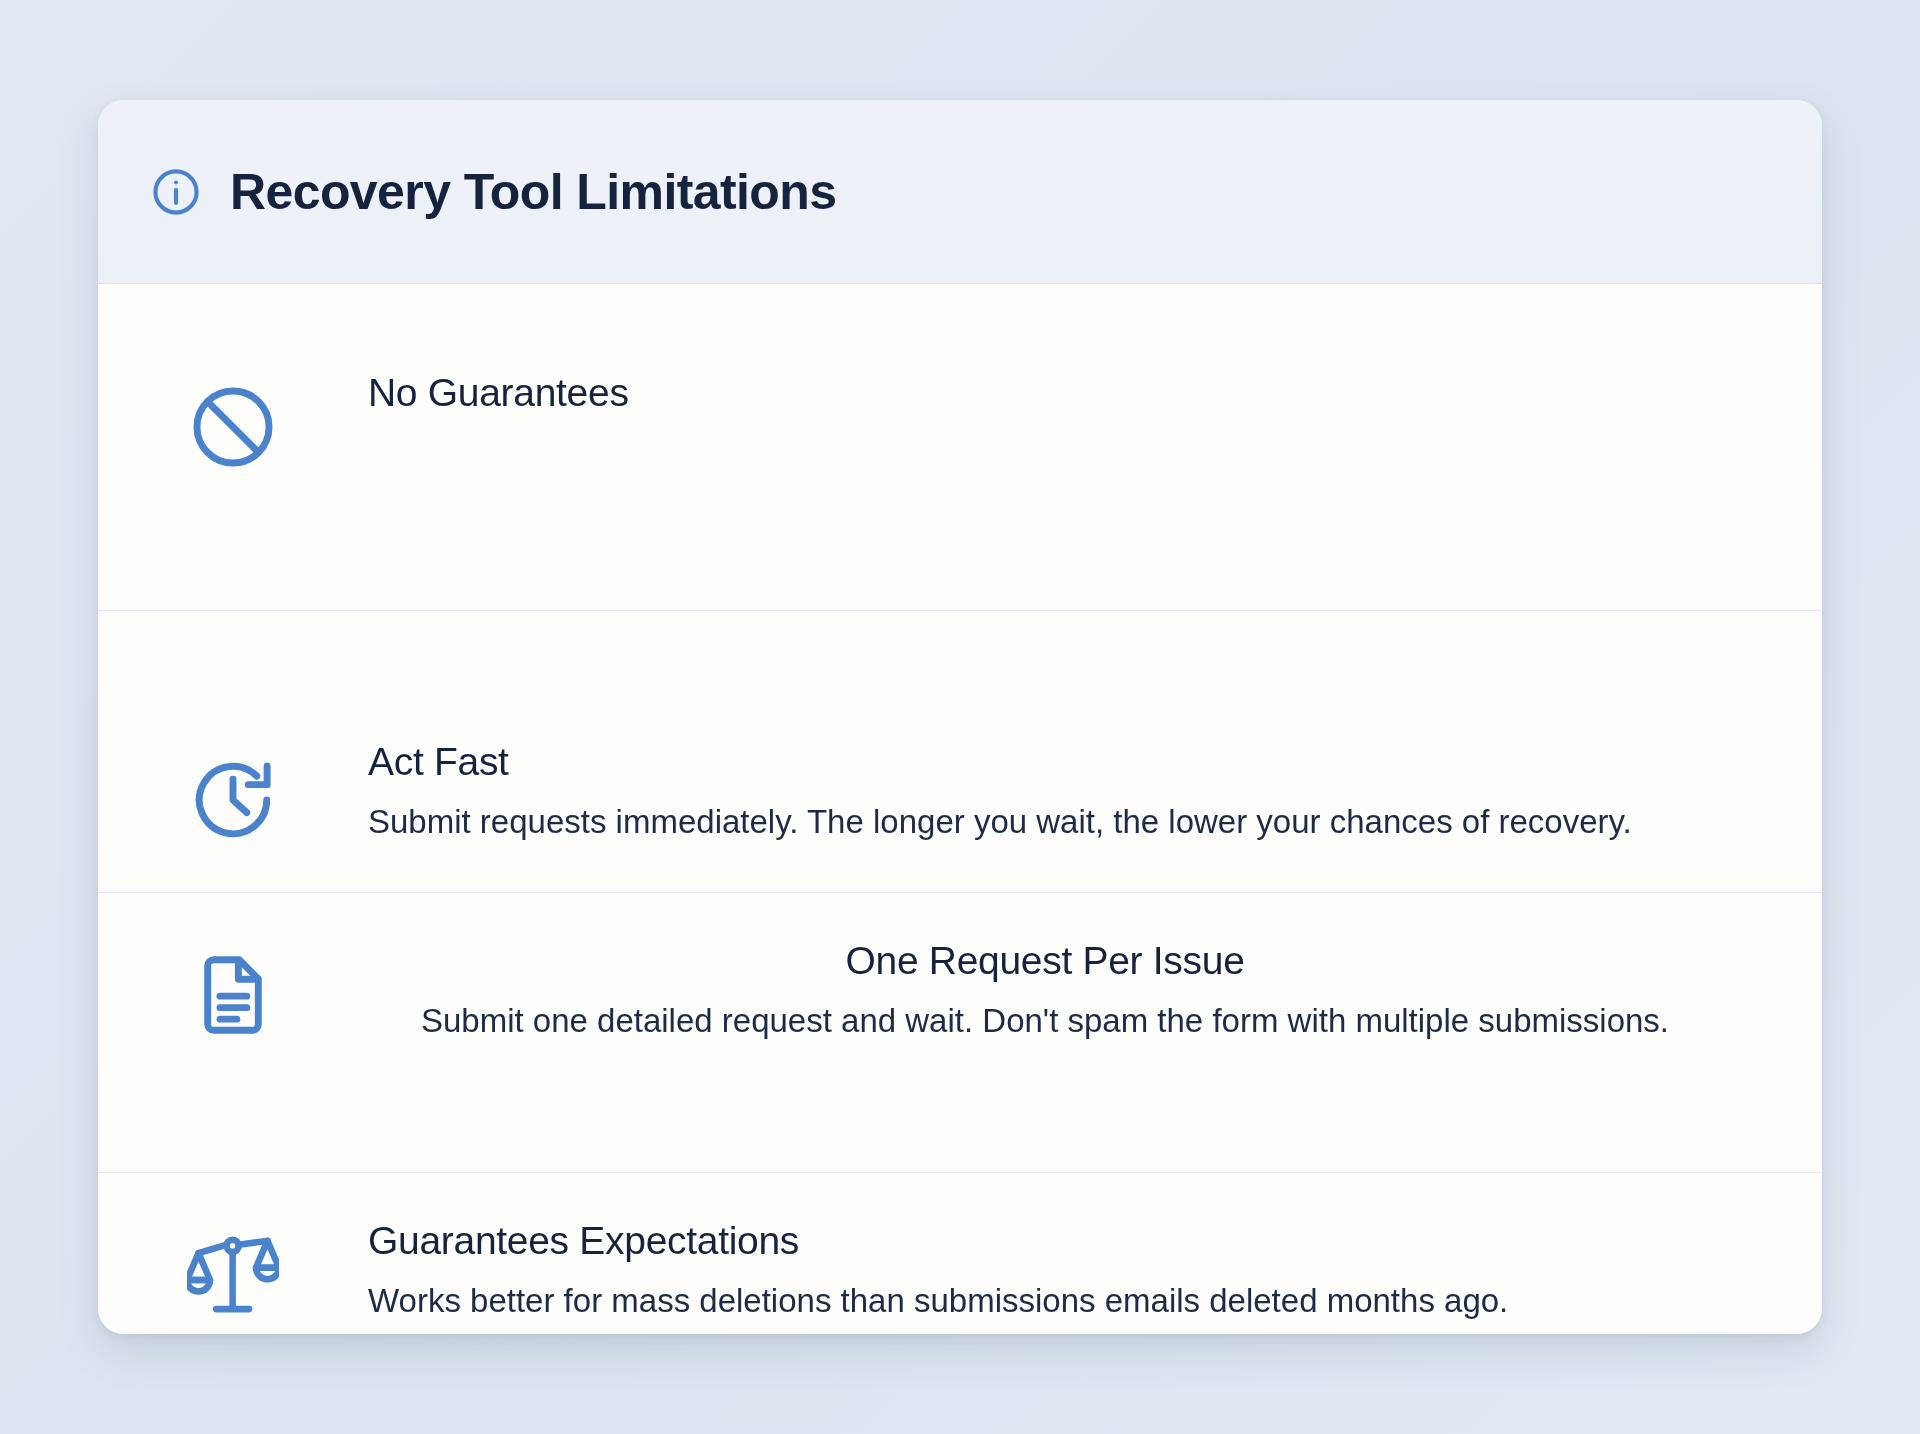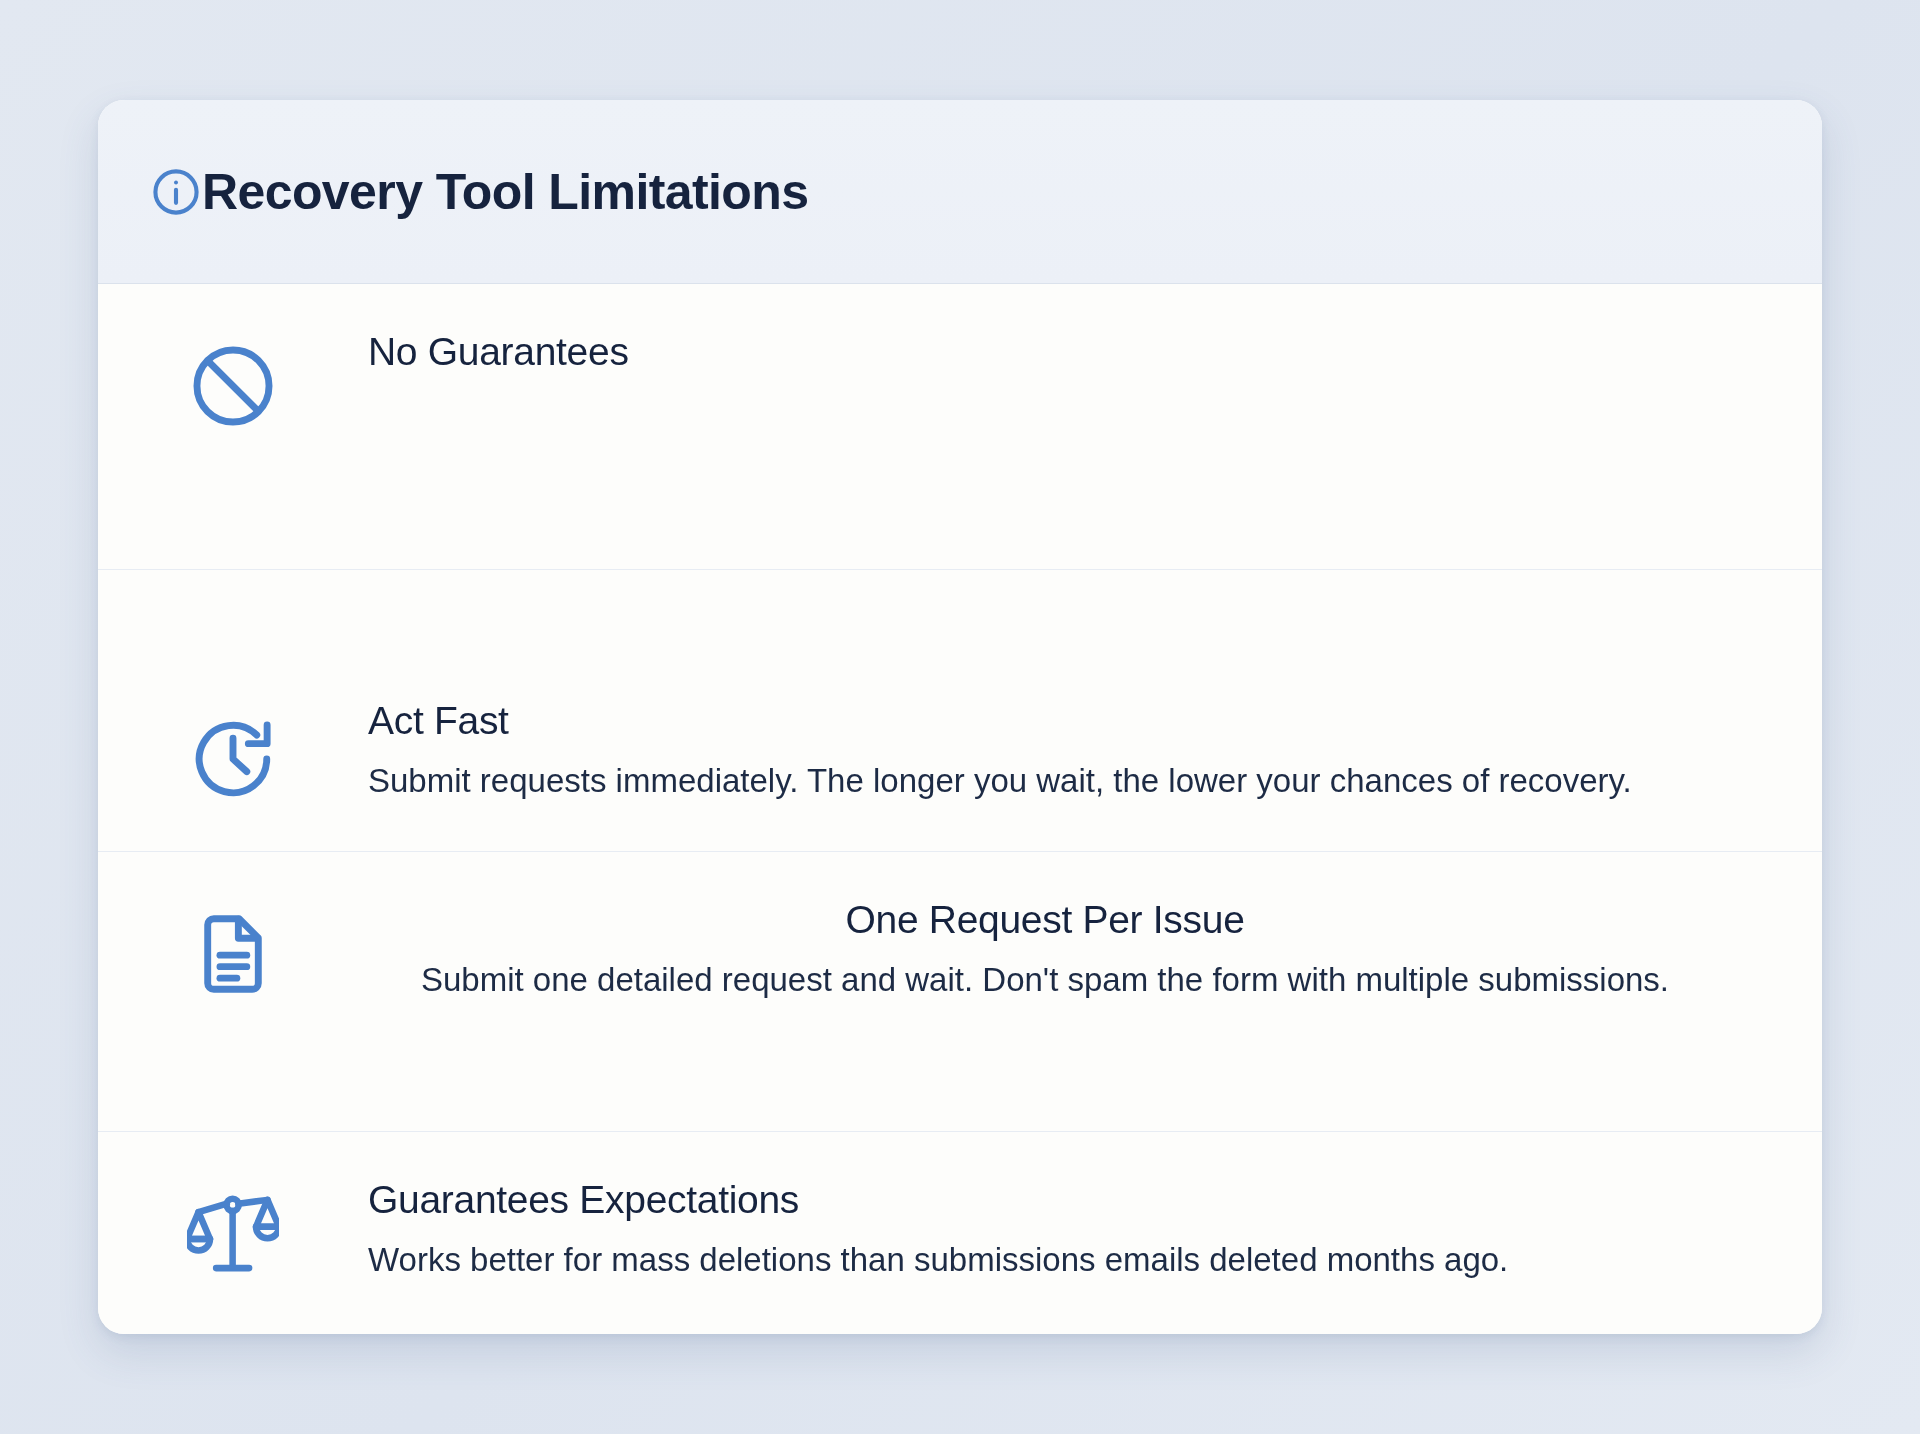--- a/index.html
+++ b/index.html
@@ -24,20 +24,21 @@
     overflow:hidden;
     display:flex; flex-direction:column;
   }
   .card-header {
     height:184px;
     flex:0 0 184px;
     background:linear-gradient(180deg,#eef2f8 0%, #ecf0f7 100%);
     border-bottom:1px solid #dbe2ec;
     display:flex; align-items:center;
     padding-left:52px;
+    gap:28px;
   }
   .info-icon { width:52px; height:52px; flex:0 0 52px; display:block; }
   .card-title {
     font-size:50px;
     font-weight:700;
     color:#16233e;
     letter-spacing:-0.6px;
     line-height:1;
     white-space:nowrap;
   }
@@ -65,21 +66,21 @@
     line-height:1.15;
     margin-bottom:14px;
   }
   .row-desc {
     font-size:33px;
     font-weight:400;
     color:#1d2b45;
     line-height:1.42;
     max-width:1370px;
   }
-  .r1 { min-height:286px; }
+  .r1 { min-height:286px;margin-top:41px; }
   .r2 { min-height:282px;align-items:flex-end; }
   .r3 { min-height:280px;text-align:center; }
   .r4 { min-height:240px; padding-bottom:40px; }
 </style>
 </head>
 <body>
 
 <div class="card">
 
   <div class="card-header">

